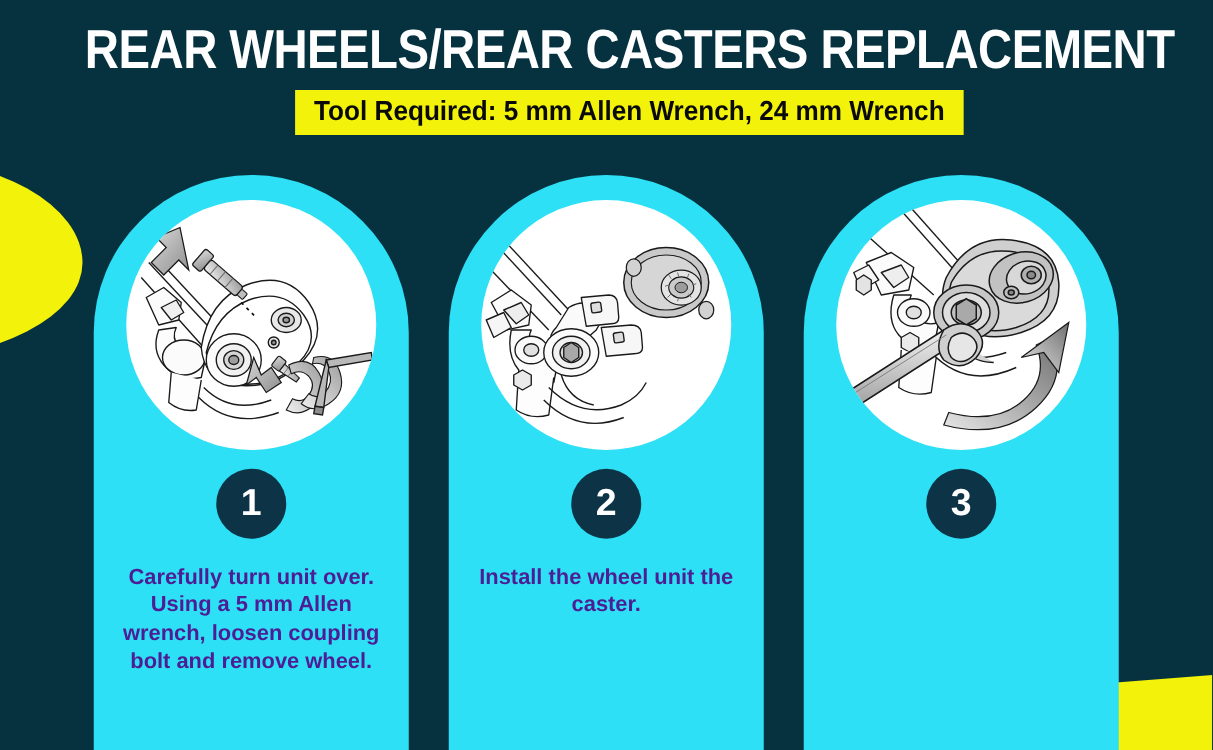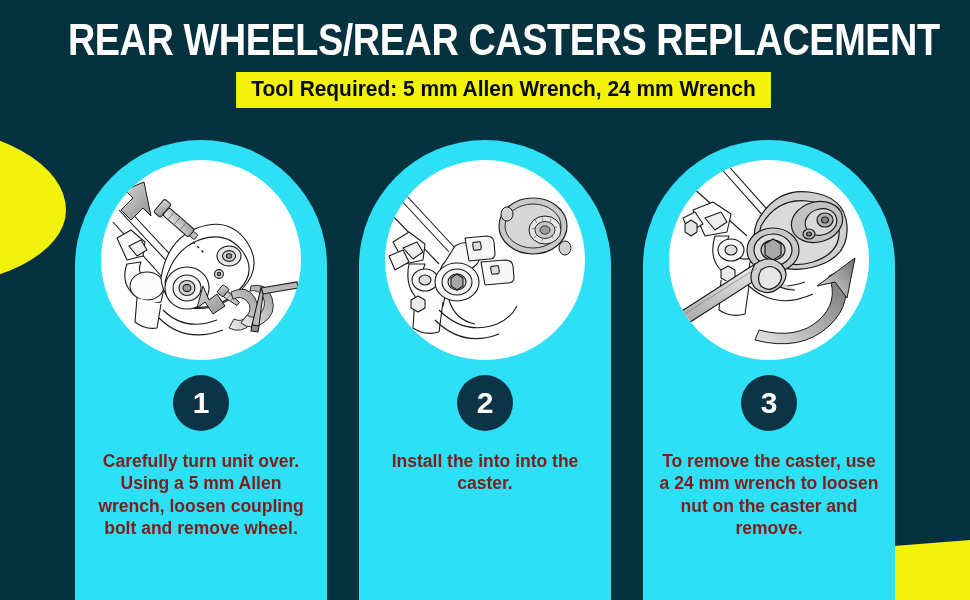--- a/index.html
+++ b/index.html
@@ -91,21 +91,21 @@
     color:#ffffff;
     display:flex; align-items:center; justify-content:center;
     font-size:30px; font-weight:bold;
     line-height:1;
     z-index:5;
   }
   .step-text {
     position:absolute;
     top:310px; left:8px; right:8px;
     text-align:center;
-    color:#7f1d1d;
+    color:#4c1d95;
     font-weight:bold;
     font-size:17.5px;
     line-height:1.28;
     padding:0 6px;
   }
 </style>
 </head>
 <body>
 
 <div class="blob-left"></div>
@@ -266,21 +266,21 @@
             <line x1="152" y1="75" x2="149" y2="78"></line>
               <line x1="150" y1="68" x2="147" y2="69"></line>
           </g>
 
           <ellipse cx="122" cy="54" rx="6" ry="7" fill="#d2d2d2" stroke="#1a1a1a" stroke-width="1"></ellipse>
           <ellipse cx="180" cy="88" rx="6" ry="7" fill="#d2d2d2" stroke="#1a1a1a" stroke-width="1"></ellipse>
         </g>
       </svg>
     </div>
     <div class="badge">2</div>
-    <div class="step-text">Install the into into the caster.</div>
+    <div class="step-text">Install the wheel unit the caster.</div>
   </div>
 
   <div class="step-card">
     <div class="illus-circle">
       <svg viewBox="0 0 200 200" xmlns="http://www.w3.org/2000/svg">
         <defs>
           <linearGradient id="g3a" x1="0" y1="0" x2="1" y2="1">
             <stop offset="0" stop-color="#d2d2d2"></stop>
               <stop offset="1" stop-color="#8a8a8a"></stop>
           </linearGradient>
@@ -349,16 +349,15 @@
                    q46 12 74 -14
                    q26 -24 12 -56
                    l-12 6
                    q10 26 -10 44
                    q-22 20 -60 10 Z"></path>
           <path d="M148 126 L186 98 L178 138 L166 122 Z"></path>
         </g>
       </svg>
     </div>
     <div class="badge">3</div>
-    <div class="step-text">To remove the caster, use a 24 mm wrench to loosen nut on the caster and remove.</div>
   </div>
 
 </div>
 
 </body></html>

